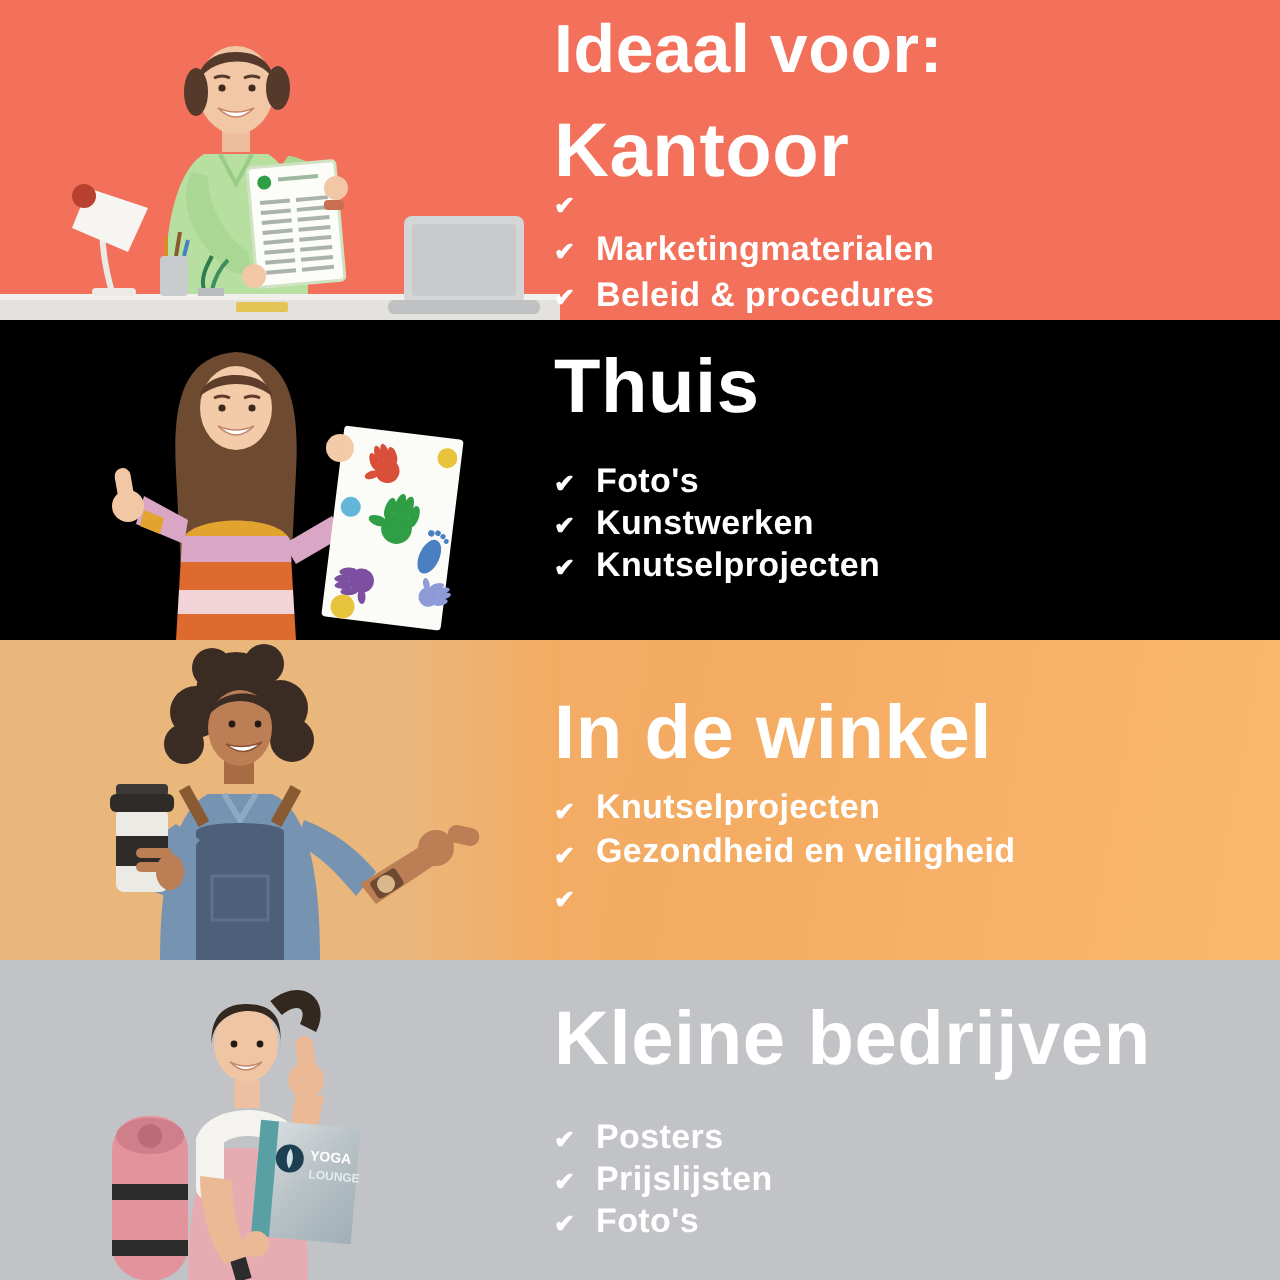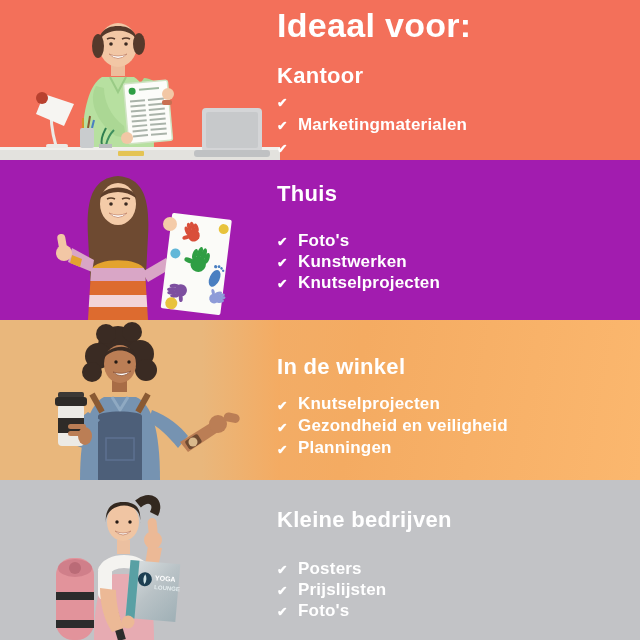--- a/index.html
+++ b/index.html
@@ -5,21 +5,21 @@
   html,body{margin:0;padding:0;background:#ffffff;}
   .stage{
     position:relative;width:640px;height:640px;overflow:hidden;
     font-family:"Liberation Sans",sans-serif;font-weight:bold;color:#ffffff;
   }
   .band{position:relative;width:640px;height:160px;overflow:hidden;}
   .band-winkel{background-image:linear-gradient(100deg,#edb274 0%,#f4ab62 55%,#fbb76e 100%);}
   .photo{position:absolute;left:0;top:0;display:block;}
   .content{position:absolute;left:277px;top:0;width:356px;height:148px;}
   .title{position:absolute;left:0;top:6px;font-size:34px;line-height:38px;letter-spacing:.3px;}
-  .heading{position:absolute;left:0;margin:0;font-size:22px;line-height:40px;letter-spacing:.3px;font-weight:bold;}
+  .heading{position:absolute;left:0;margin:0;font-size:38px;line-height:40px;letter-spacing:.3px;font-weight:bold;}
   .list{position:absolute;left:0;margin:0;padding:0;list-style:none;}
   .item{display:flex;align-items:flex-start;font-size:17px;letter-spacing:.2px;}
   .check{width:21px;flex:0 0 21px;font-size:12.5px;padding-top:2px;}
   .band-kantoor .heading{top:56px;}
   .band-kantoor .list{top:91px;}
   .band-kantoor .item{line-height:21px;}
   .band-thuis .heading{top:14px;}
   .band-thuis .list{top:71px;}
   .band-thuis .item{line-height:19px;}
   .band-winkel .heading{top:27px;}
@@ -114,26 +114,27 @@
       <ul class="list">
         <li class="item">
             <span class="check">✔</span>
           </li>
         <li class="item">
             <span class="check">✔</span>
             <span>Marketingmaterialen</span>
           </li>
         <li class="item">
             <span class="check">✔</span>
+            <span>Beleid &amp; procedures</span>
           </li>
       </ul>
     </div>
   </section>
 
-  <section class="band band-thuis" style="background-color: #a21caf;">
+  <section class="band band-thuis" style="background-color: #000000;">
     <svg class="photo" viewBox="0 0 280 160" width="280" height="160">
       <defs>
         <clipPath id="g2body">
             <path d="M88 160 L91 110 C96 97 140 97 145 110 L148 160 Z"></path>
           </clipPath>
         <g id="hprint">
           <circle r="5.5"></circle>
           <ellipse cx="-4.5" cy="-6" rx="1.8" ry="4"></ellipse>
           <ellipse cx="-1.5" cy="-8" rx="1.8" ry="4.5"></ellipse>
           <ellipse cx="1.5" cy="-8" rx="1.8" ry="4.5"></ellipse>
@@ -263,21 +264,20 @@
         <li class="item">
             <span class="check">✔</span>
             <span>Knutselprojecten</span>
           </li>
         <li class="item">
             <span class="check">✔</span>
             <span>Gezondheid en veiligheid</span>
           </li>
         <li class="item">
             <span class="check">✔</span>
-            <span>Planningen</span>
           </li>
       </ul>
     </div>
   </section>
 
   <section class="band band-bedrijven" style="background-color: rgb(194, 195, 198);">
     <svg class="photo" viewBox="0 0 280 160" width="280" height="160">
       <defs>
         <linearGradient id="bro" x1="0" y1="0" x2="1" y2="1">
           <stop offset="0" stop-color="#dde2e3"></stop>

